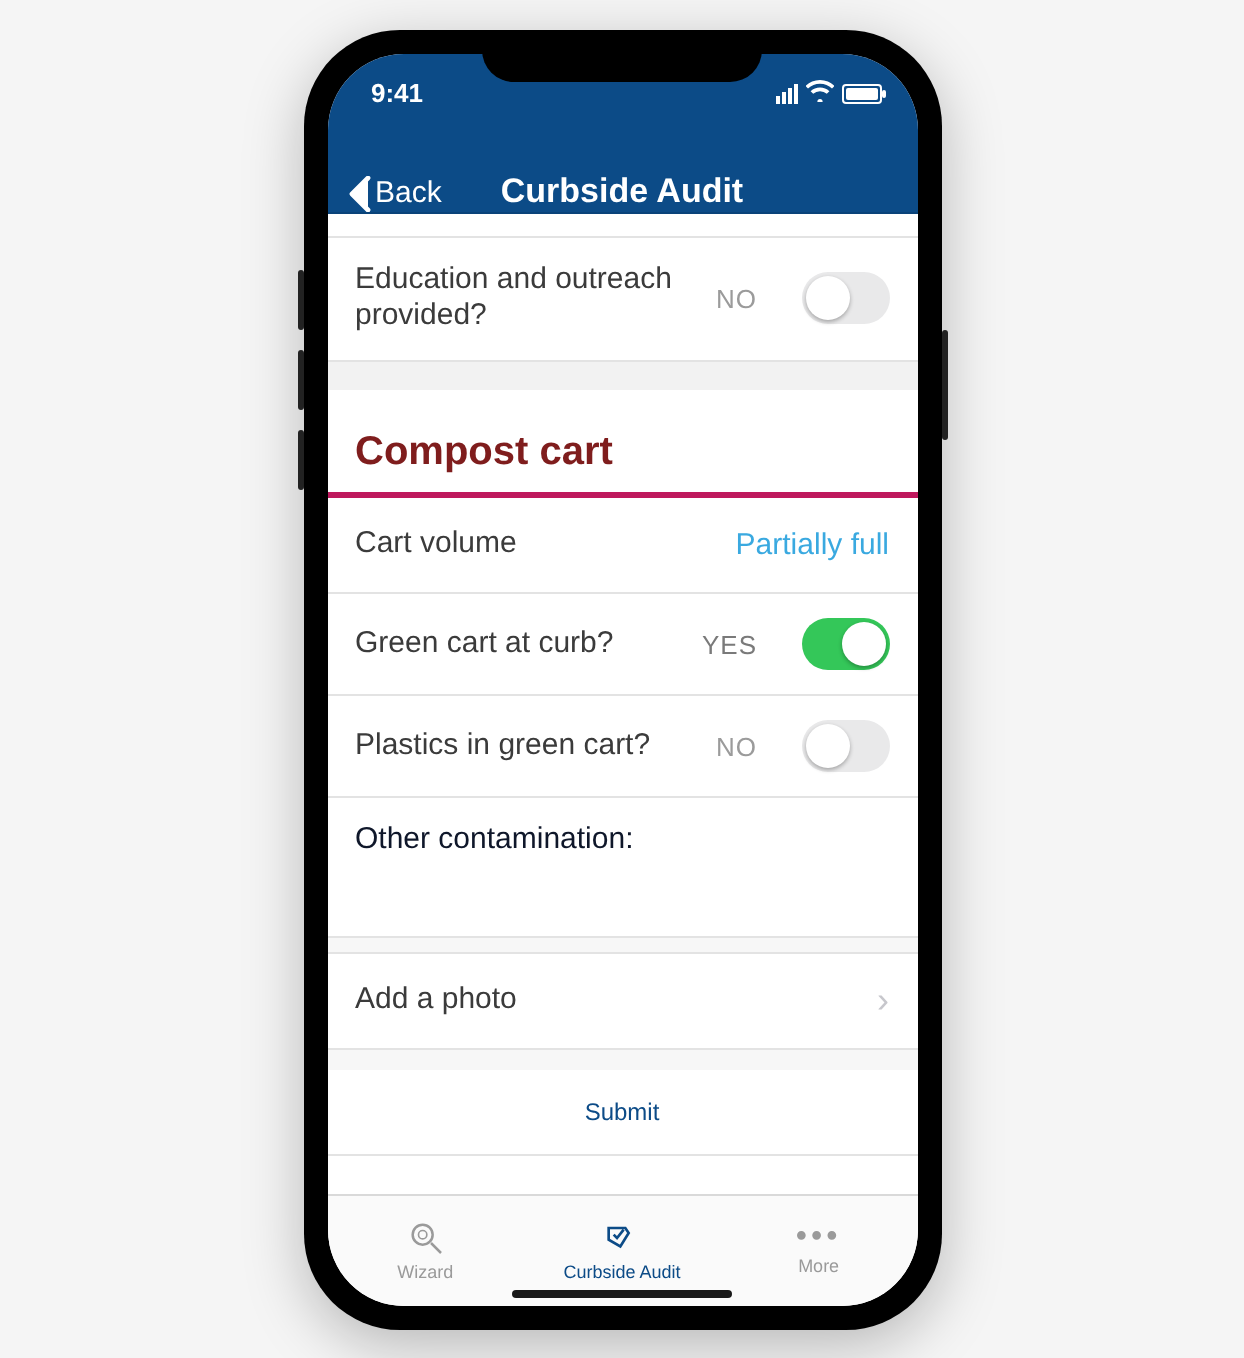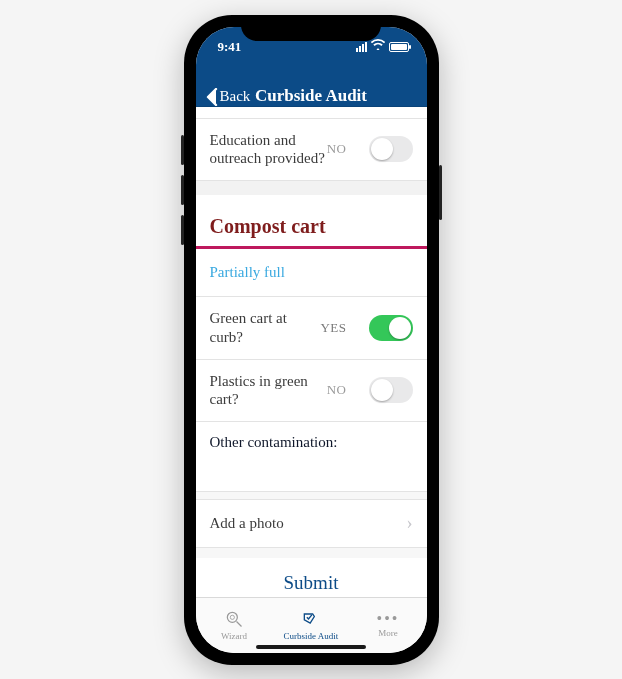--- a/index.html
+++ b/index.html
@@ -3,27 +3,26 @@
 <meta charset="utf-8">
 <style>
   * { box-sizing: border-box; margin: 0; padding: 0; }
   body {
     width: 622px; height: 679px;
     background: #f5f5f5;
     display: flex; align-items: center; justify-content: center;
     font-family: -apple-system, "Helvetica Neue", Arial, sans-serif;
   }
   .phone {
-    width: 255px; height: 650px;
+    width: 319px; height: 650px;
     background: #000;
     border-radius: 48px;
     padding: 12px;
     position: relative;
     box-shadow: 0 8px 30px rgba(0,0,0,0.25);
-    font-family: Liberation Serif, serif;
   }
   .phone::before, .phone::after {
     content: ""; position: absolute; background: #222; border-radius: 3px;
   }
   .phone::before { 
     left: -3px; top: 120px; width: 3px; height: 30px;
     box-shadow: 0 40px 0 #222, 0 80px 0 #222;
   }
   .phone::after { 
     right: -3px; top: 150px; width: 3px; height: 55px;
@@ -105,21 +104,21 @@
     background:#fff; border-radius:50%; box-shadow:0 1px 2px rgba(0,0,0,0.3);
   }
   .toggle.on { background:#34c759; }
   .toggle.on .knob { left:auto; right:2px; }
   .textarea-row {
     padding:12px 14px 40px; border-bottom:1px solid #e3e3e3;
     font-size:15px; color:#0f172a;
   }
   .spacer8 { height:8px; background:#f7f7f7; border-bottom:1px solid #e3e3e3;}
   .submit-row {
-    text-align:center; padding:14px 16px; font-size:19px; color:#0c4b87;
+    text-align:center; padding:14px 16px; font-size:12px; color:#0c4b87;
     border-bottom:1px solid #e3e3e3; cursor:pointer;
     border-top:10px solid #f7f7f7;
   }
   .tab-bar {
     height:56px; border-top:1px solid #d9d9d9; background:#fafafa;
     display:flex;
   }
   .tab {
     flex:1; display:flex; flex-direction:column; align-items:center;
     justify-content:center; gap:2px; font-size:9px; color:#9a9a9a;
@@ -184,20 +183,21 @@
             <span class="toggle-text">NO</span>
             <span class="toggle">
                 <span class="knob"></span>
               </span>
           </span>
         </div>
 
         <div class="section-head">Compost cart</div>
 
         <div class="row">
+          <span class="row-label">Cart volume</span>
           <span class="value-link">Partially full</span>
         </div>
 
         <div class="row">
           <span class="row-label">Green cart at curb?</span>
           <span class="toggle-wrap">
             <span class="toggle-text on">YES</span>
             <span class="toggle on">
                 <span class="knob"></span>
               </span>

